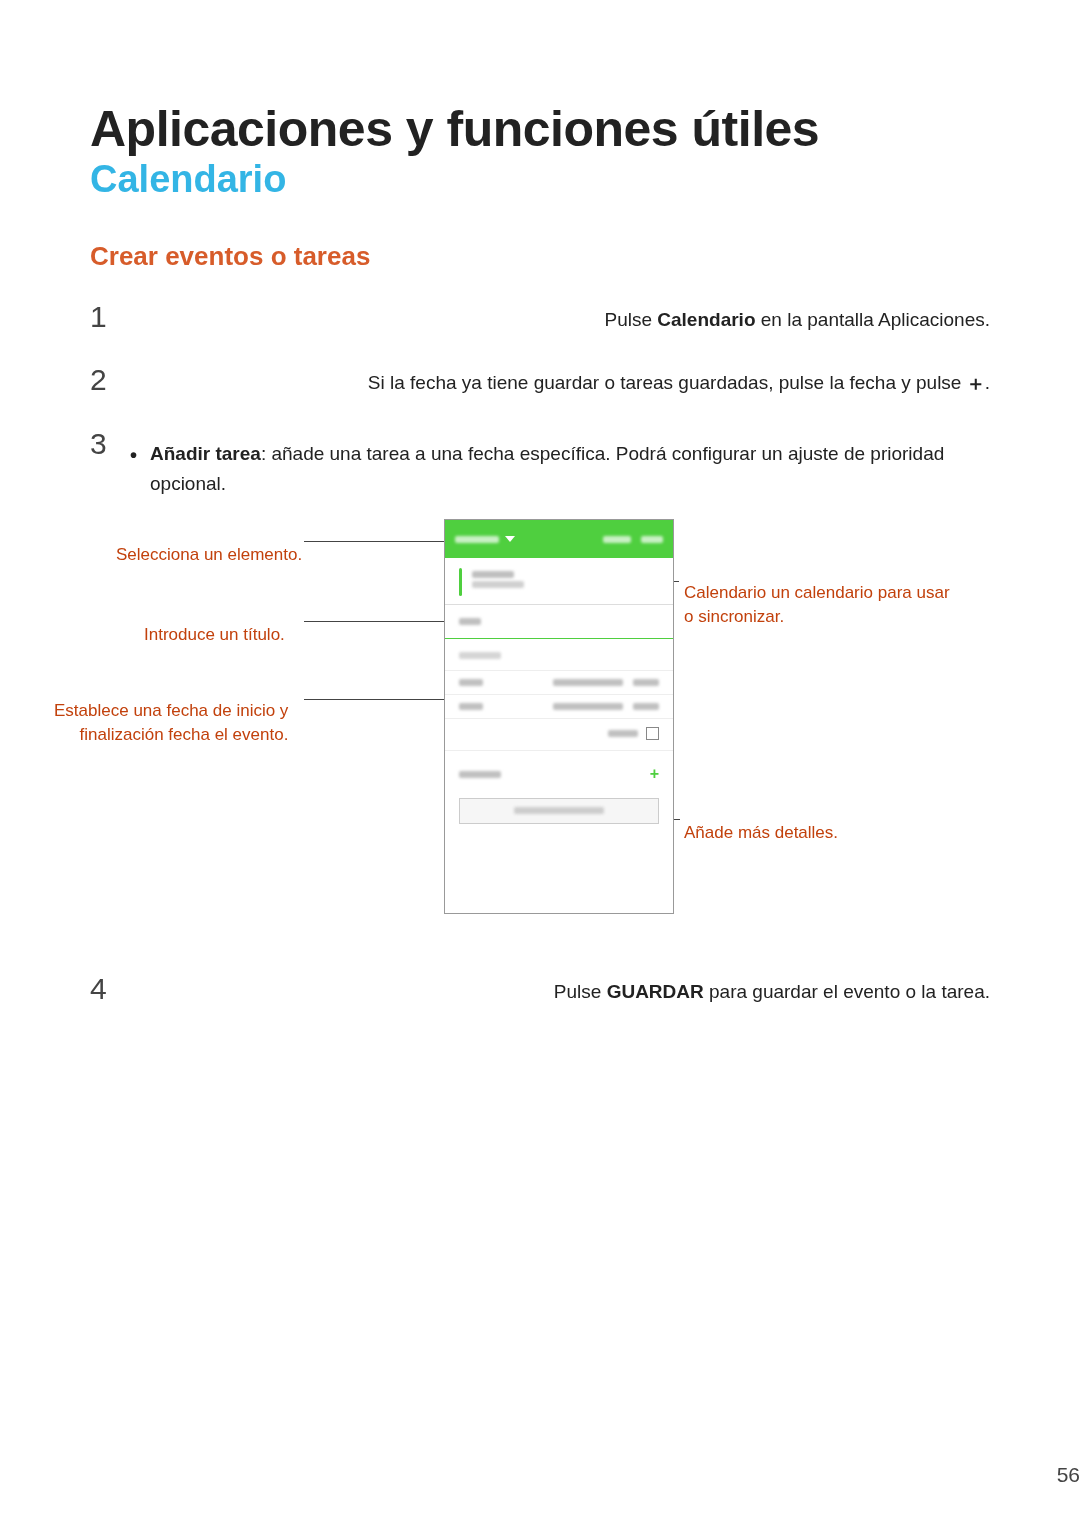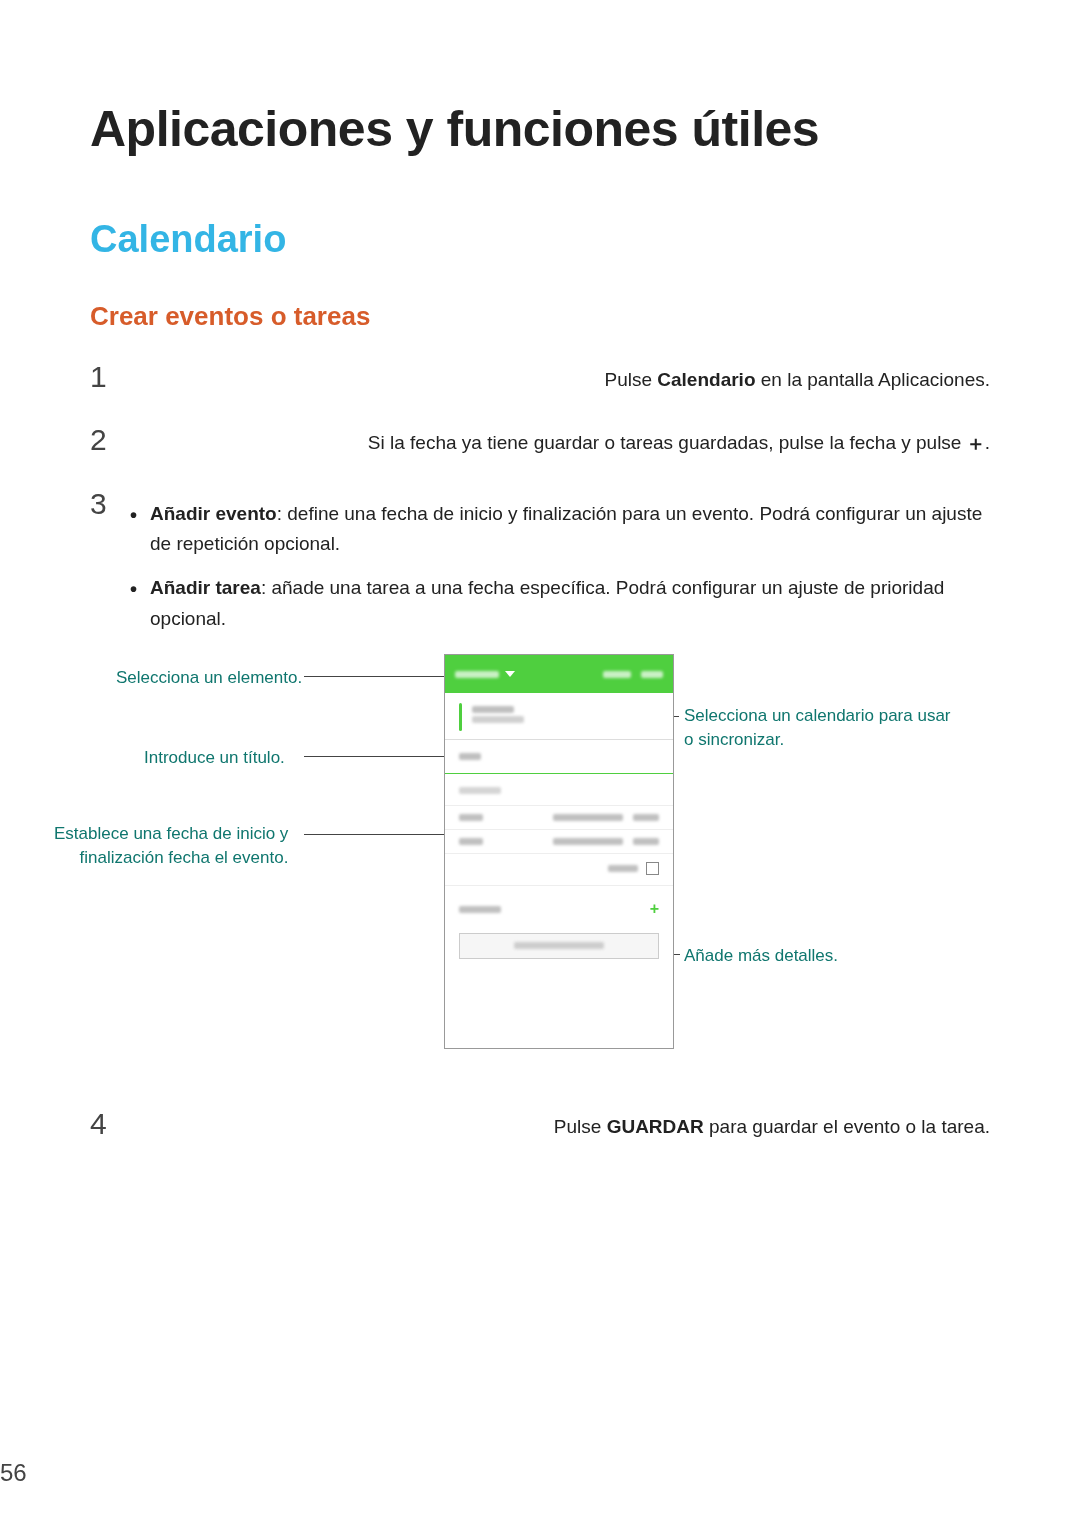--- a/index.html
+++ b/index.html
@@ -11,21 +11,20 @@
     color: #222;
     position: relative;
   }
   .page {
     padding: 100px 90px 0 90px;
   }
   .h1 {
     font-size: 50px;
     font-weight: 700;
     color: #222;
-    margin-bottom: 60px;
     letter-spacing: -0.5px;
   }
   .h2 {
     font-size: 38px;
     font-weight: 700;
     color: #33b5e5;
     margin-bottom: 40px;
   }
   .h3 {
     font-size: 26px;
@@ -166,42 +165,43 @@
 
   .more-row { padding: 0 14px 14px; }
   .more-btn { border: 1px solid #ccc; background: #f6f6f6; height: 26px; display: flex; align-items: center; justify-content: center; }
   .more-blur { width: 90px; height: 7px; background: #cdcdcd; border-radius: 2px; filter: blur(1.8px); }
 
   
   .callout {
     position: absolute;
     font-size: 17px;
     line-height: 1.4;
-    color: #0f766e;
+    color: #c2410c;
     white-space: nowrap;
+    margin-top: 12px;
   }
   .callout.left { text-align: right; }
   .callout-line {
     position: absolute;
     height: 1px;
     background: #444;
   }
   .callout-tick {
     position: absolute;
     width: 1px;
     height: 7px;
     background: #444;
   }
 
   .pagenum {
     position: absolute;
     bottom: 40px;
     left: 0; right: 0;
-    text-align: left;
-    font-size: 24px;
+    text-align: right;
+    font-size: 21px;
     color: #444;
   }
 </style>
 </head>
 <body>
 
 <div class="page">
   <h1 class="h1">Aplicaciones y funciones útiles</h1>
   <h2 class="h2">Calendario</h2>
   <h3 class="h3">Crear eventos o tareas</h3>
@@ -222,23 +222,20 @@
         <span>Si la fecha ya tiene guardar o tareas guardadas, pulse la fecha y pulse </span><span class="inline-icon-plus">＋</span><span>.</span>
       </p>
     </div>
   </div>
 
   <div class="step">
     <div class="step-num">3</div>
     <div class="step-body">
       <ul class="bullets">
         <li>
-          <span class="bold">Añadir evento</span><span>: define una fecha de inicio y finalización para un evento. Podrá configurar un ajuste de repetición opcional.</span>
-        </li>
-        <li>
           <span class="bold">Añadir tarea</span><span>: añade una tarea a una fecha específica. Podrá configurar un ajuste de prioridad opcional.</span>
         </li>
       </ul>
 
       <div class="diagram">
 
         <div class="callout left" style="left:-158px; top:12px;">Selecciona un elemento.</div>
         <div class="callout-line" style="left:30px; top:22px; width:150px;"></div>
         <div class="callout-tick" style="left:180px; top:19px;"></div>
 
@@ -246,21 +243,21 @@
         <div class="callout-line" style="left:30px; top:102px; width:150px;"></div>
         <div class="callout-tick" style="left:180px; top:99px;"></div>
 
         <div class="callout left" style="left:-220px; top:168px;">
           <span>Establece una fecha de inicio y</span><br><span>finalización fecha el evento.</span>
         </div>
         <div class="callout-line" style="left:30px; top:180px; width:148px;"></div>
         <div class="callout-tick" style="left:178px; top:177px;"></div>
 
         <div class="callout" style="left:410px; top:50px;">
-          <span>Selecciona un calendario para usar</span><br><span>o sincronizar.</span>
+          <span>Calendario un calendario para usar</span><br><span>o sincronizar.</span>
         </div>
         <div class="callout-line" style="left:295px; top:62px; width:110px;"></div>
         <div class="callout-tick" style="left:295px; top:59px;"></div>
 
         <div class="callout" style="left:410px; top:290px;">Añade más detalles.</div>
         <div class="callout-line" style="left:320px; top:300px; width:86px;"></div>
         <div class="callout-tick" style="left:320px; top:297px;"></div>
 
         <div class="phone">
           <div class="actionbar">

